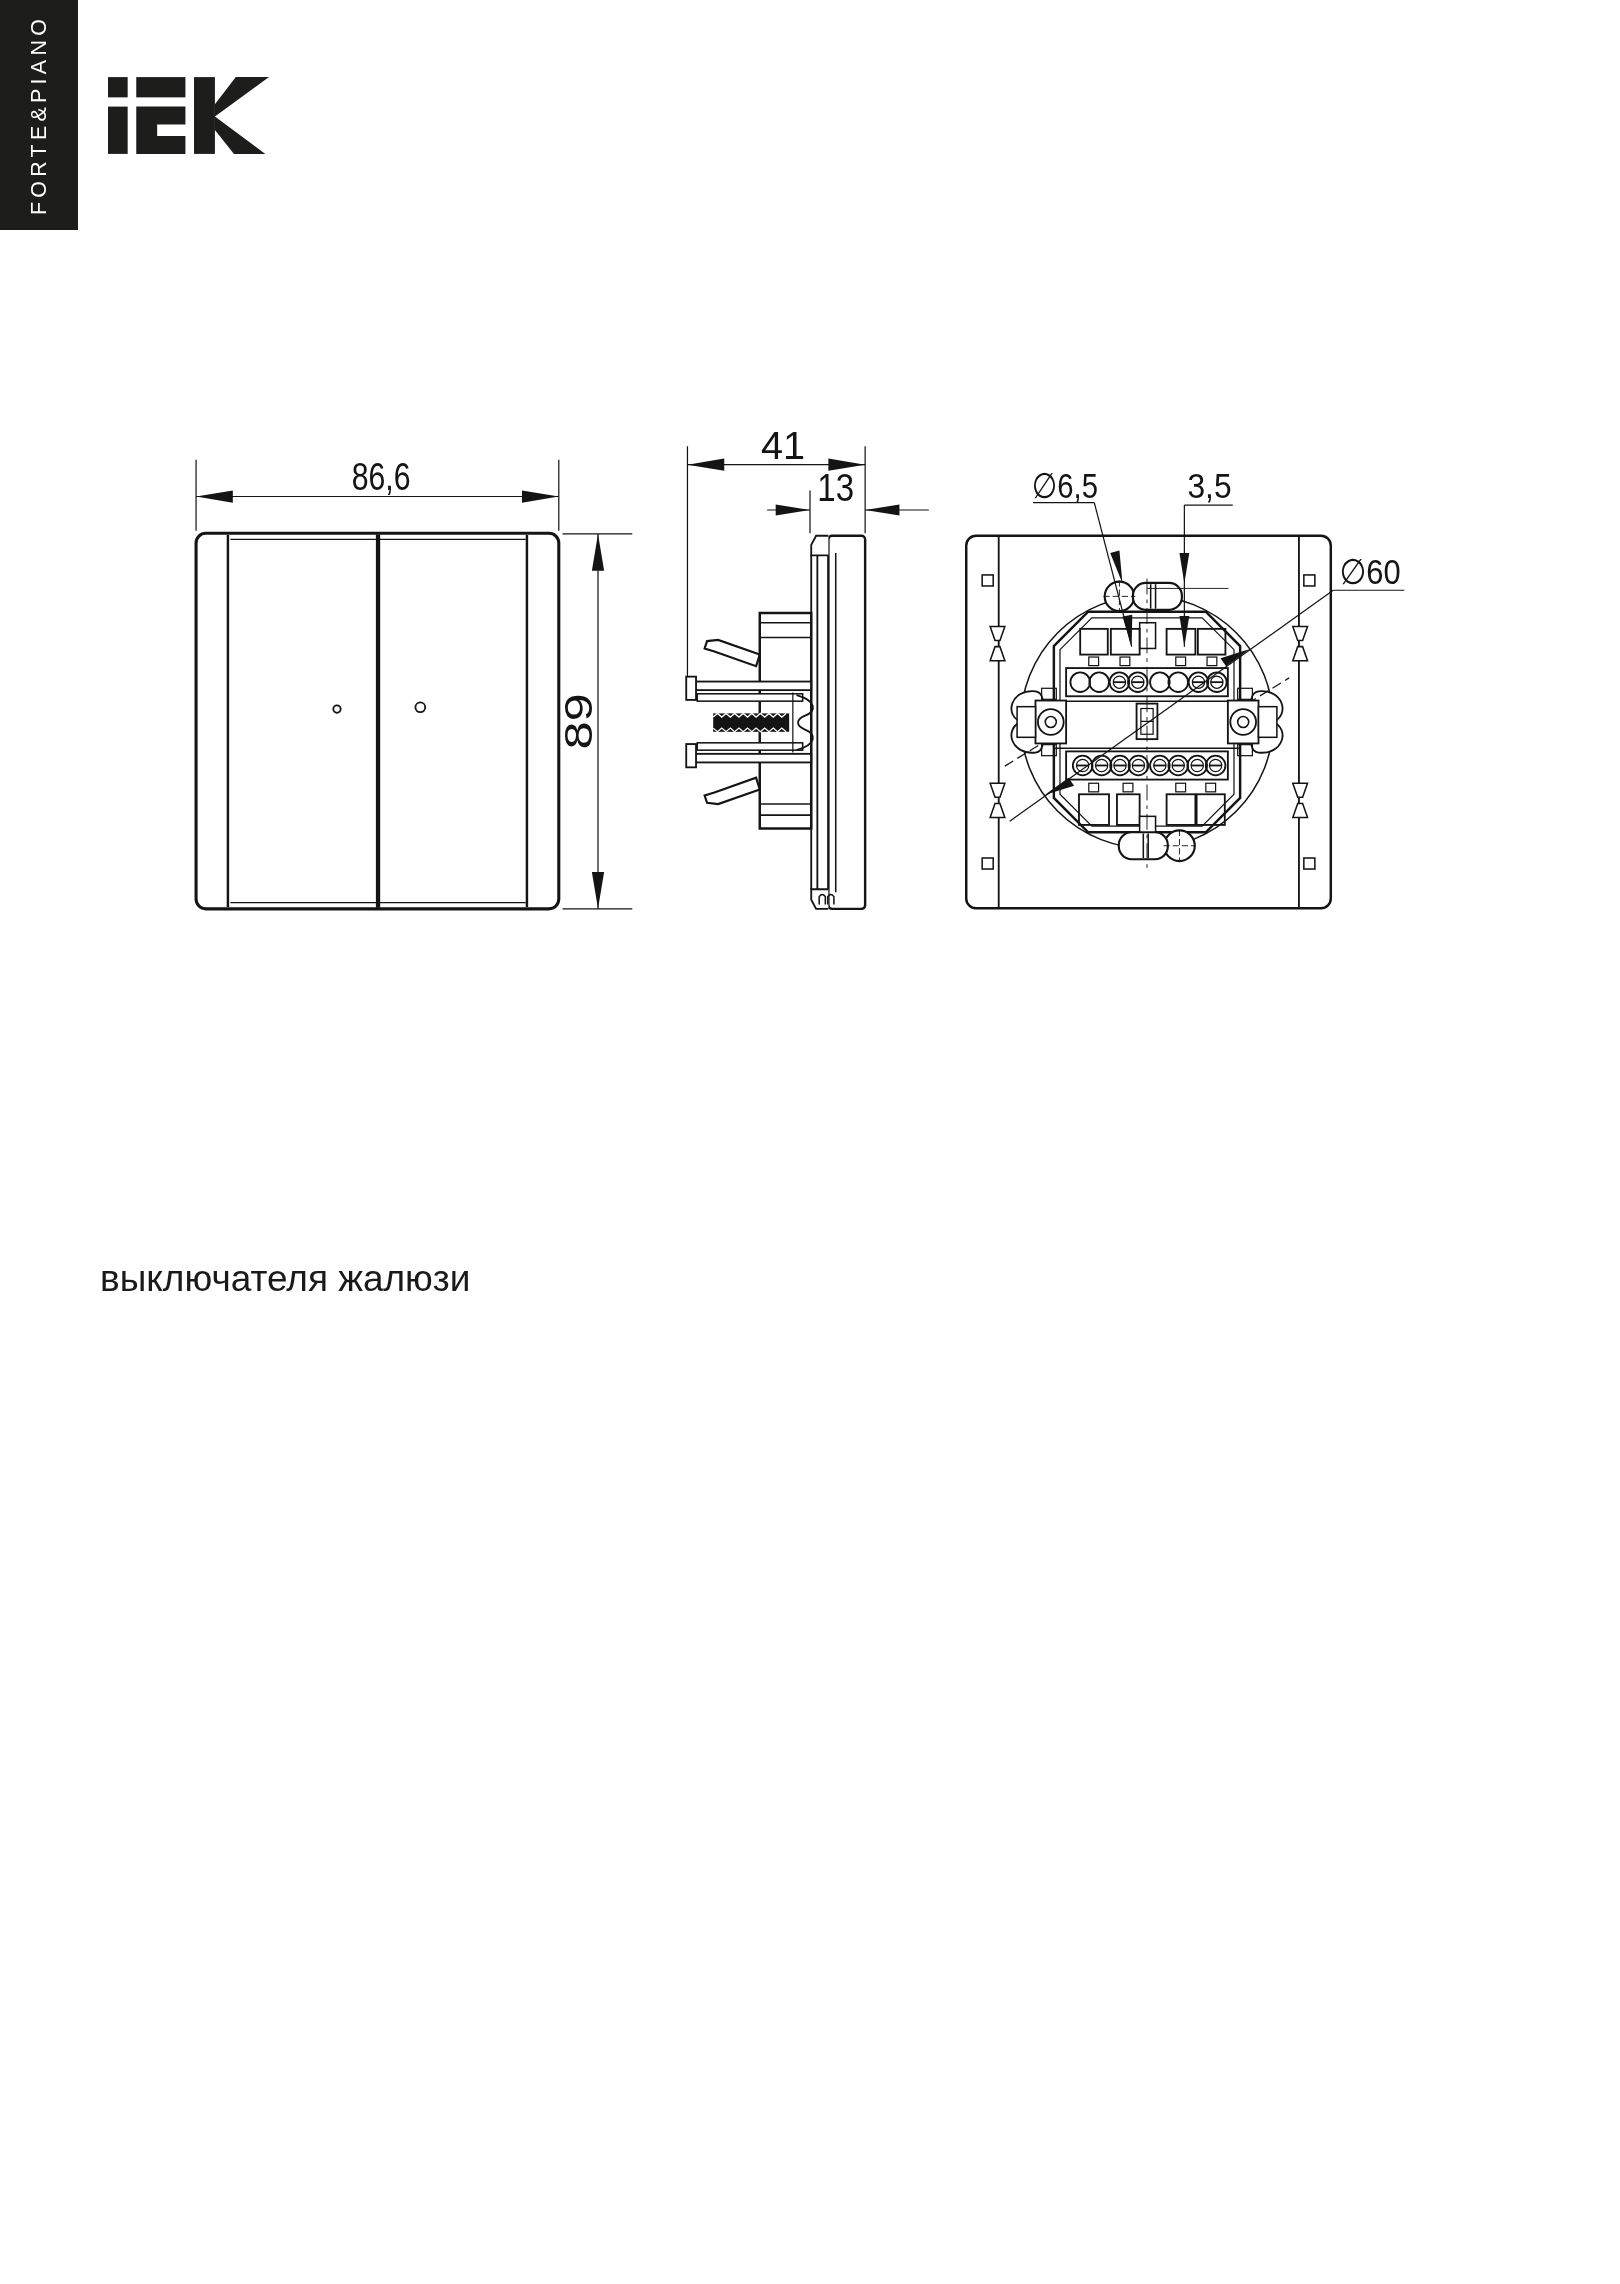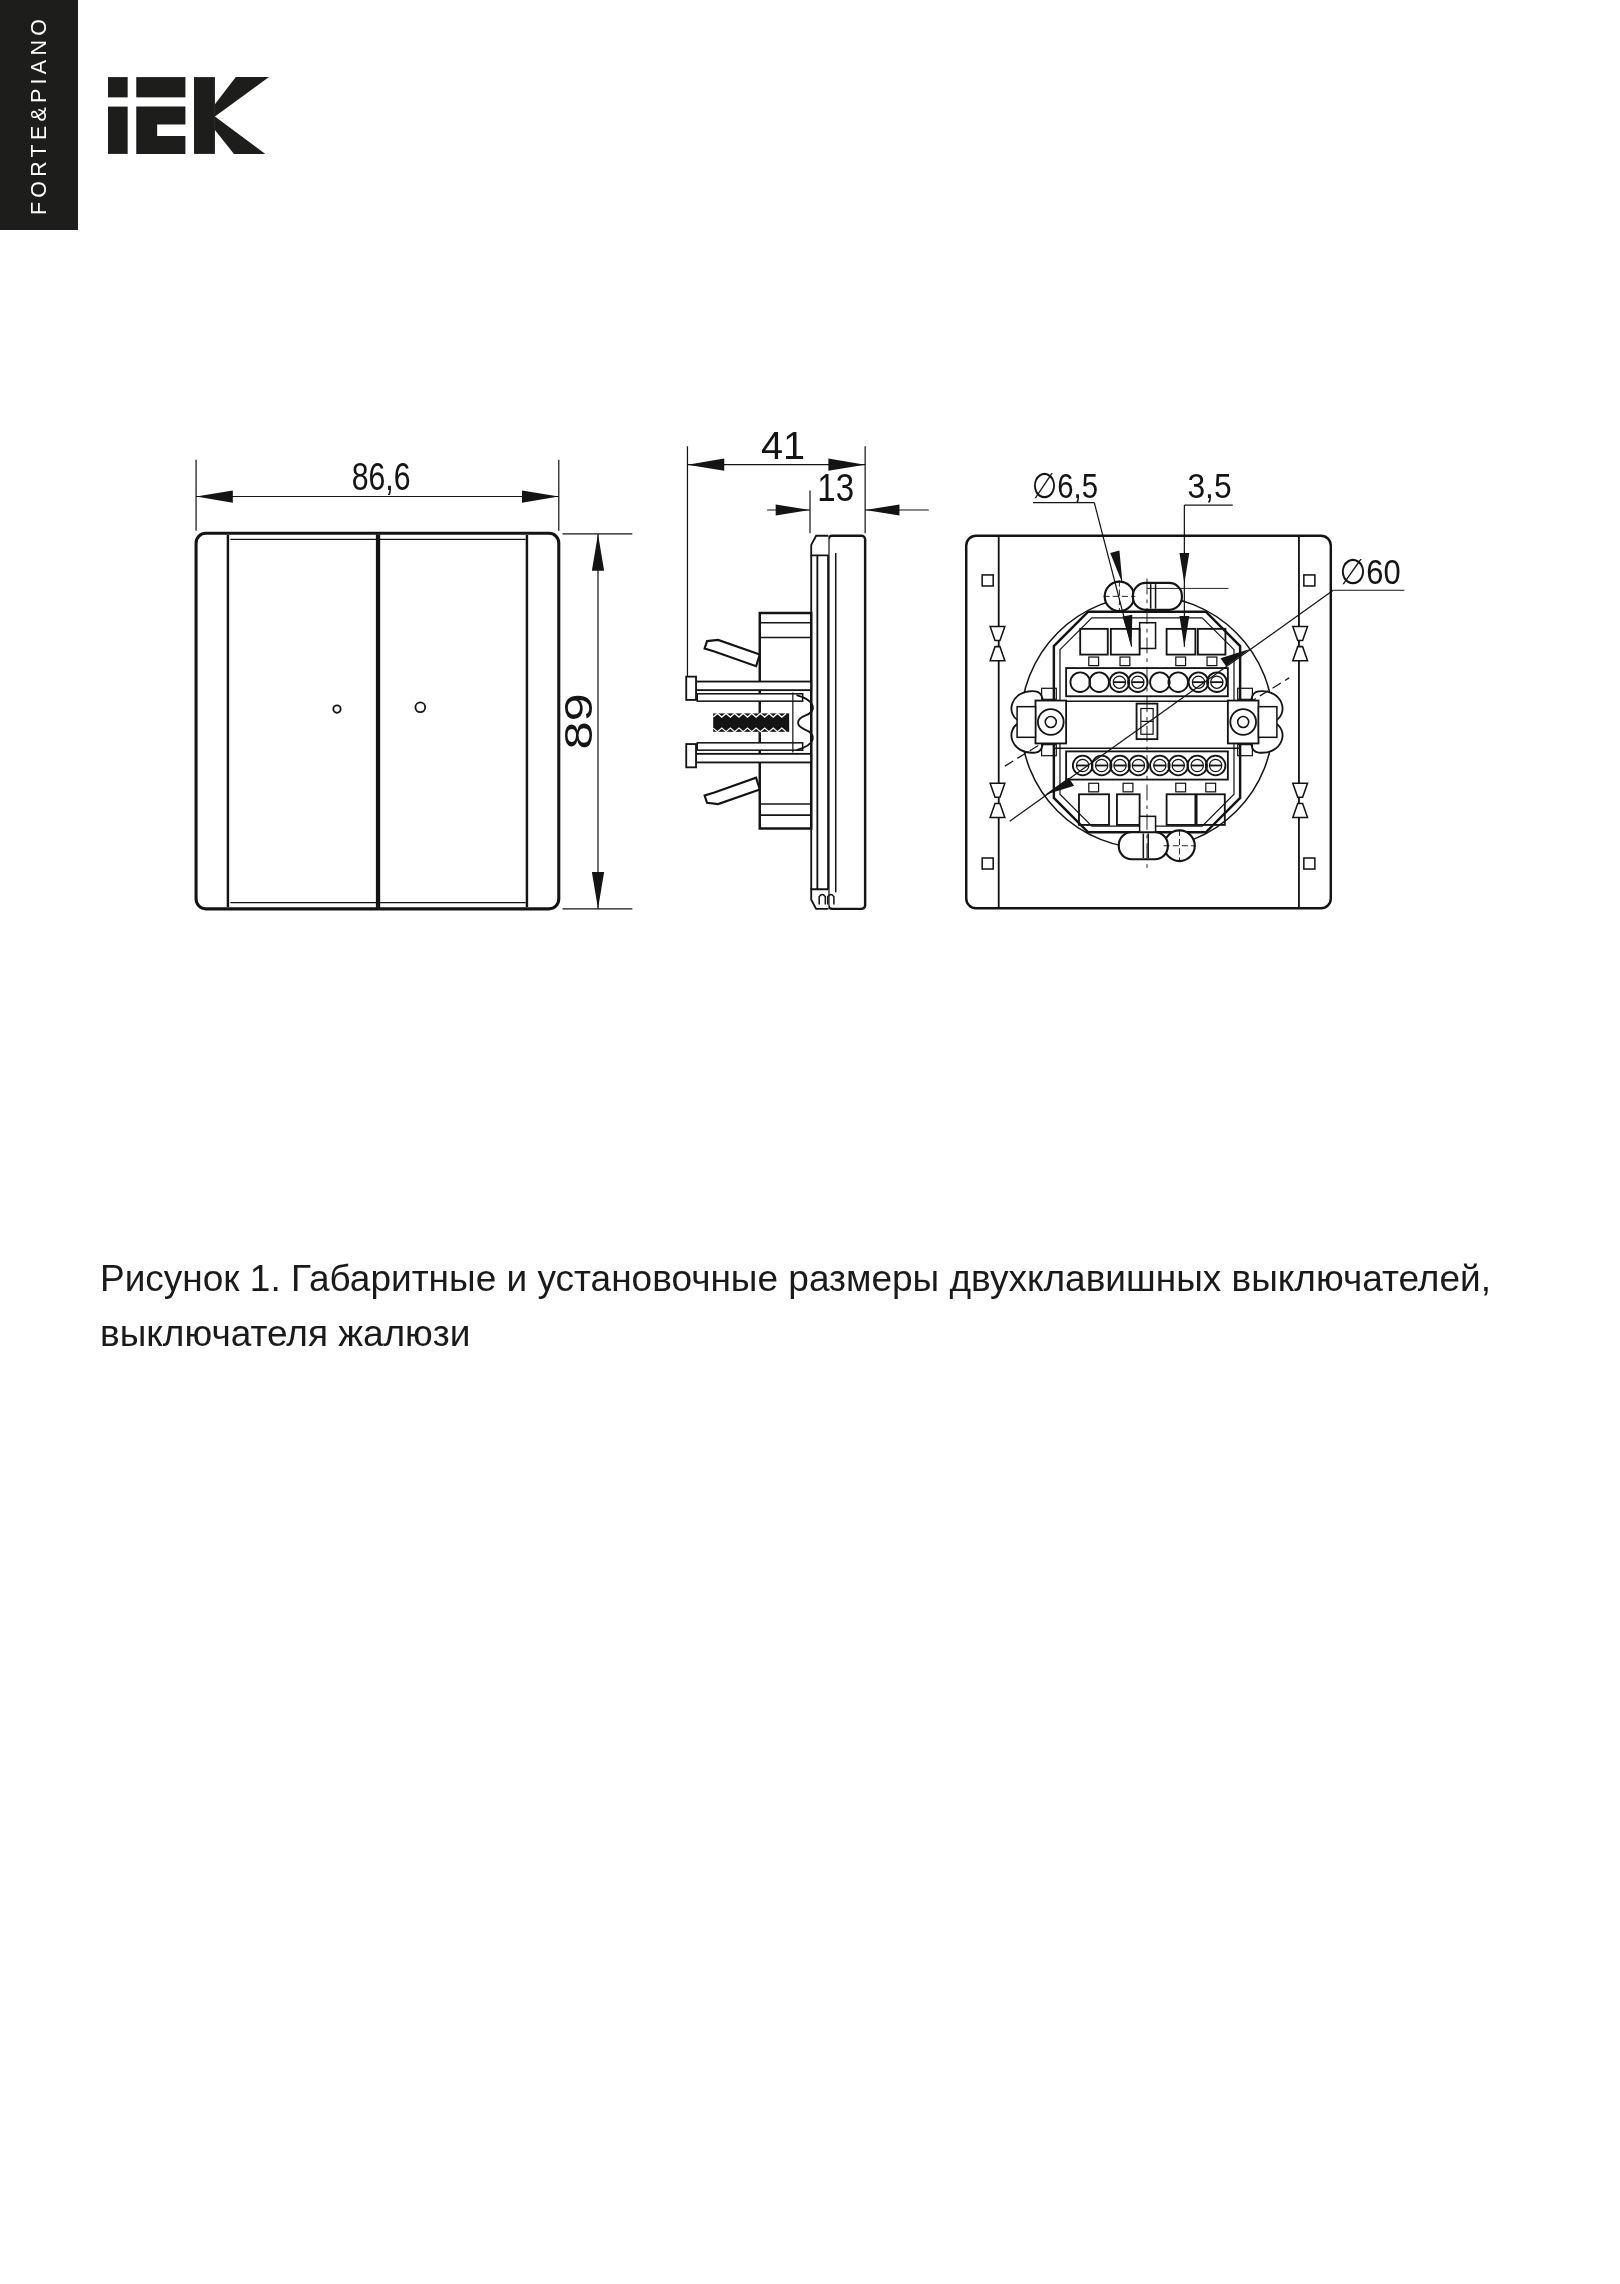--- a/index.html
+++ b/index.html
@@ -296,18 +296,17 @@
         <line x1="2292" y1="963" x2="2176" y2="963" stroke-width="2"></line>
         <line x1="2176" y1="963" x2="1648" y2="1340" stroke-width="2"></line>
         <path d="M2040,1059 L2001,1087 L1992,1074 Z" fill="#141414" stroke="none"></path>
         <path d="M1705,1297 L1744,1269 L1753,1282 Z" fill="#141414" stroke="none"></path>
         <text x="2236" y="952" font-size="58" text-anchor="middle" textLength="100" lengthAdjust="spacingAndGlyphs" stroke="none">∅60</text>
       </g>
     </g>
   </svg>
 
   <div id="figure-caption">
-    <div>Рисунок 1. Габаритные и установочные размеры двухклавишных выключателей,</div>
     <div>выключателя жалюзи</div>
   </div>
 
 </div>
 
 
 </body></html>

